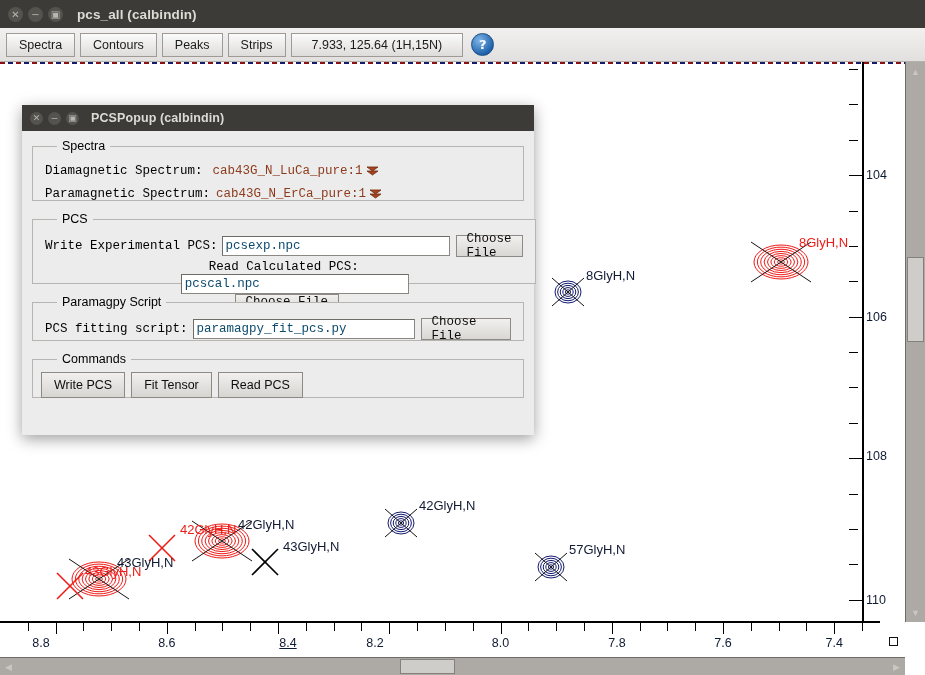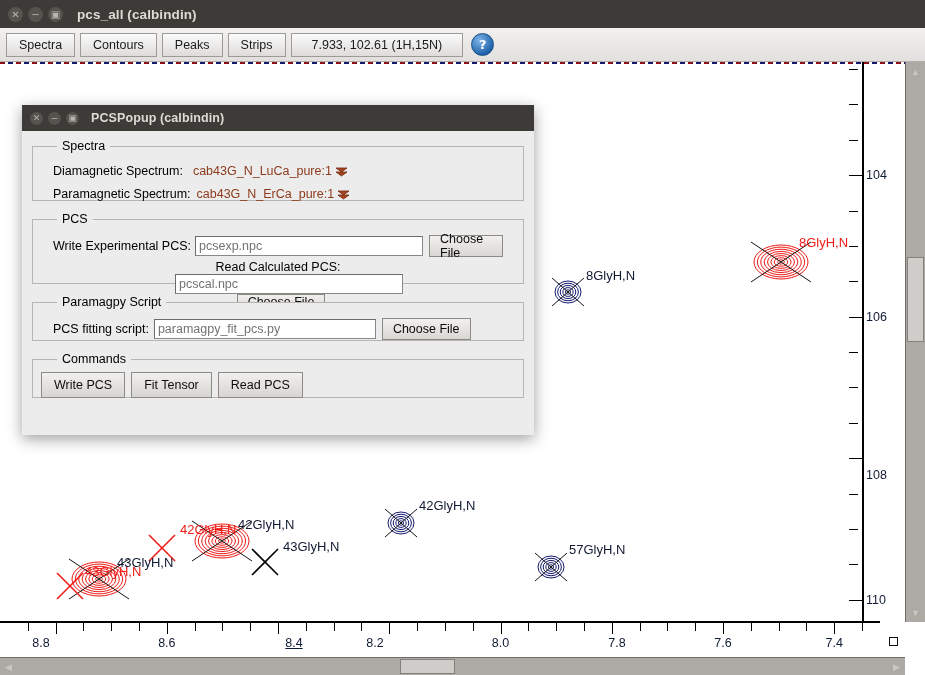--- a/index.html
+++ b/index.html
@@ -151,33 +151,33 @@
   .popup-title .wtitle{margin-left:12px;font-size:12.5px;}
   .popup-body{padding:8px 10px 10px 10px;box-sizing:border-box;}
 
   fieldset.grp{
     border:1px solid #b7b5b1;margin:0 0 11px 0;padding:6px 8px 8px 8px;
     background:#ececec;box-sizing:border-box;position:relative;
   }
   fieldset.grp > legend{
     font-size:12.5px;color:#000;padding:0 5px;margin-left:16px;
   }
-  .row{display:flex;align-items:center;height:22px;margin:1px 12px;}
+  .row{display:flex;align-items:center;height:22px;margin:1px 4px;font-family:Liberation Mono, monospace;}
   .row .lbl{font-size:12.5px;color:#000;white-space:nowrap;}
   .val{
     font-size:12.5px;color:#8c3b1c;white-space:nowrap;margin-left:6px;
   }
   .pulldown{
     display:inline-block;width:11px;height:12px;margin-left:4px;
     vertical-align:-2px;
   }
   .tfield{
     flex:0 0 auto;height:20px;background:#ffffff;
     border:1px solid #8b8884;border-top-color:#6f6c68;border-left-color:#6f6c68;
-    font-size:12.5px;color:#737373;padding:0 3px;box-sizing:border-box;
+    font-size:12.5px;color:#0c4a6e;padding:0 3px;box-sizing:border-box;
     display:flex;align-items:center;
   }
   .dbtn{
     height:22px;padding:0 10px;margin-left:6px;
     background:linear-gradient(#f2f0ee,#d9d7d4);
     border:1px solid #8d8a86;
     font-size:12.5px;color:#0d0d0d;
     display:flex;align-items:center;justify-content:center;
     box-sizing:border-box;
   }
@@ -203,21 +203,21 @@
       <div class="wbtn">▣</div>
     </div>
     <div class="wtitle">pcs_all (calbindin)</div>
   </div>
 
   <div class="toolbar">
     <div class="tbtn">Spectra</div>
     <div class="tbtn">Contours</div>
     <div class="tbtn">Peaks</div>
     <div class="tbtn">Strips</div>
-    <div class="tbtn readout">7.933, 102.61 (1H,15N)</div>
+    <div class="tbtn readout">7.933, 125.64 (1H,15N)</div>
     <div class="helpbtn">?</div>
   </div>
 
   <div class="canvas-area">
     <div class="focus-dash"></div>
     <div class="plot" id="plot">
         <div class="peak" style="left: 568px; top: 228px;">
           <svg width="34" height="30" viewBox="-17 -15 34 30">
             <ellipse cx="0" cy="0" rx="13.00" ry="11.00" fill="none" stroke="#141a6e" stroke-width="1"></ellipse>
             <ellipse cx="0" cy="0" rx="10.40" ry="8.80" fill="none" stroke="#141a6e" stroke-width="1"></ellipse>
@@ -323,21 +323,21 @@
   </div>
 
   <div class="yaxis"></div>
   <div class="xaxis"></div>
   <div class="yaxis-wrap" id="yaxis-wrap">
       <div class="ytick major" style="top: 175.215px; right: 63px;"></div>
       <div class="ylabel" style="top: 175.215px;">104</div>
       <div class="ytick major" style="top: 316.734px; right: 63px;"></div>
       <div class="ylabel" style="top: 316.734px;">106</div>
       <div class="ytick major" style="top: 458.253px; right: 63px;"></div>
-      <div class="ylabel" style="top: 475px;">108</div>
+      <div class="ylabel" style="top: 456px;">108</div>
       <div class="ytick major" style="top: 599.772px; right: 63px;"></div>
       <div class="ylabel" style="top: 599.772px;">110</div>
       <div class="ytick" style="top: 69.0759px; right: 67px;"></div>
       <div class="ytick" style="top: 104.456px; right: 67px;"></div>
       <div class="ytick" style="top: 139.835px; right: 67px;"></div>
       <div class="ytick" style="top: 210.595px; right: 67px;"></div>
       <div class="ytick" style="top: 245.975px; right: 67px;"></div>
       <div class="ytick" style="top: 281.354px; right: 67px;"></div>
       <div class="ytick" style="top: 352.114px; right: 67px;"></div>
       <div class="ytick" style="top: 387.494px; right: 67px;"></div>
@@ -345,21 +345,21 @@
       <div class="ytick" style="top: 493.633px; right: 67px;"></div>
       <div class="ytick" style="top: 529.013px; right: 67px;"></div>
       <div class="ytick" style="top: 564.392px; right: 67px;"></div>
     </div>
   <div class="xaxis-wrap" id="xaxis-wrap">
       <div class="xtick major" style="left: 55.6129px;"></div>
       <div class="xlabel" style="left: 41px;">8.8</div>
       <div class="xtick major" style="left: 166.839px;"></div>
       <div class="xlabel" style="left: 166.839px;">8.6</div>
       <div class="xtick major" style="left: 278.065px;"></div>
-      <div class="xlabel" style="left: 294px; text-decoration: underline;">8.4</div>
+      <div class="xlabel" style="left: 288px; text-decoration: underline;">8.4</div>
       <div class="xtick major" style="left: 389.29px;"></div>
       <div class="xlabel" style="left: 375px;">8.2</div>
       <div class="xtick major" style="left: 500.516px;"></div>
       <div class="xlabel" style="left: 500.516px;">8.0</div>
       <div class="xtick major" style="left: 611.742px;"></div>
       <div class="xlabel" style="left: 617px;">7.8</div>
       <div class="xtick major" style="left: 722.968px;"></div>
       <div class="xlabel" style="left: 722.968px;">7.6</div>
       <div class="xtick major" style="left: 834.194px;"></div>
       <div class="xlabel" style="left: 834.194px;">7.4</div>

